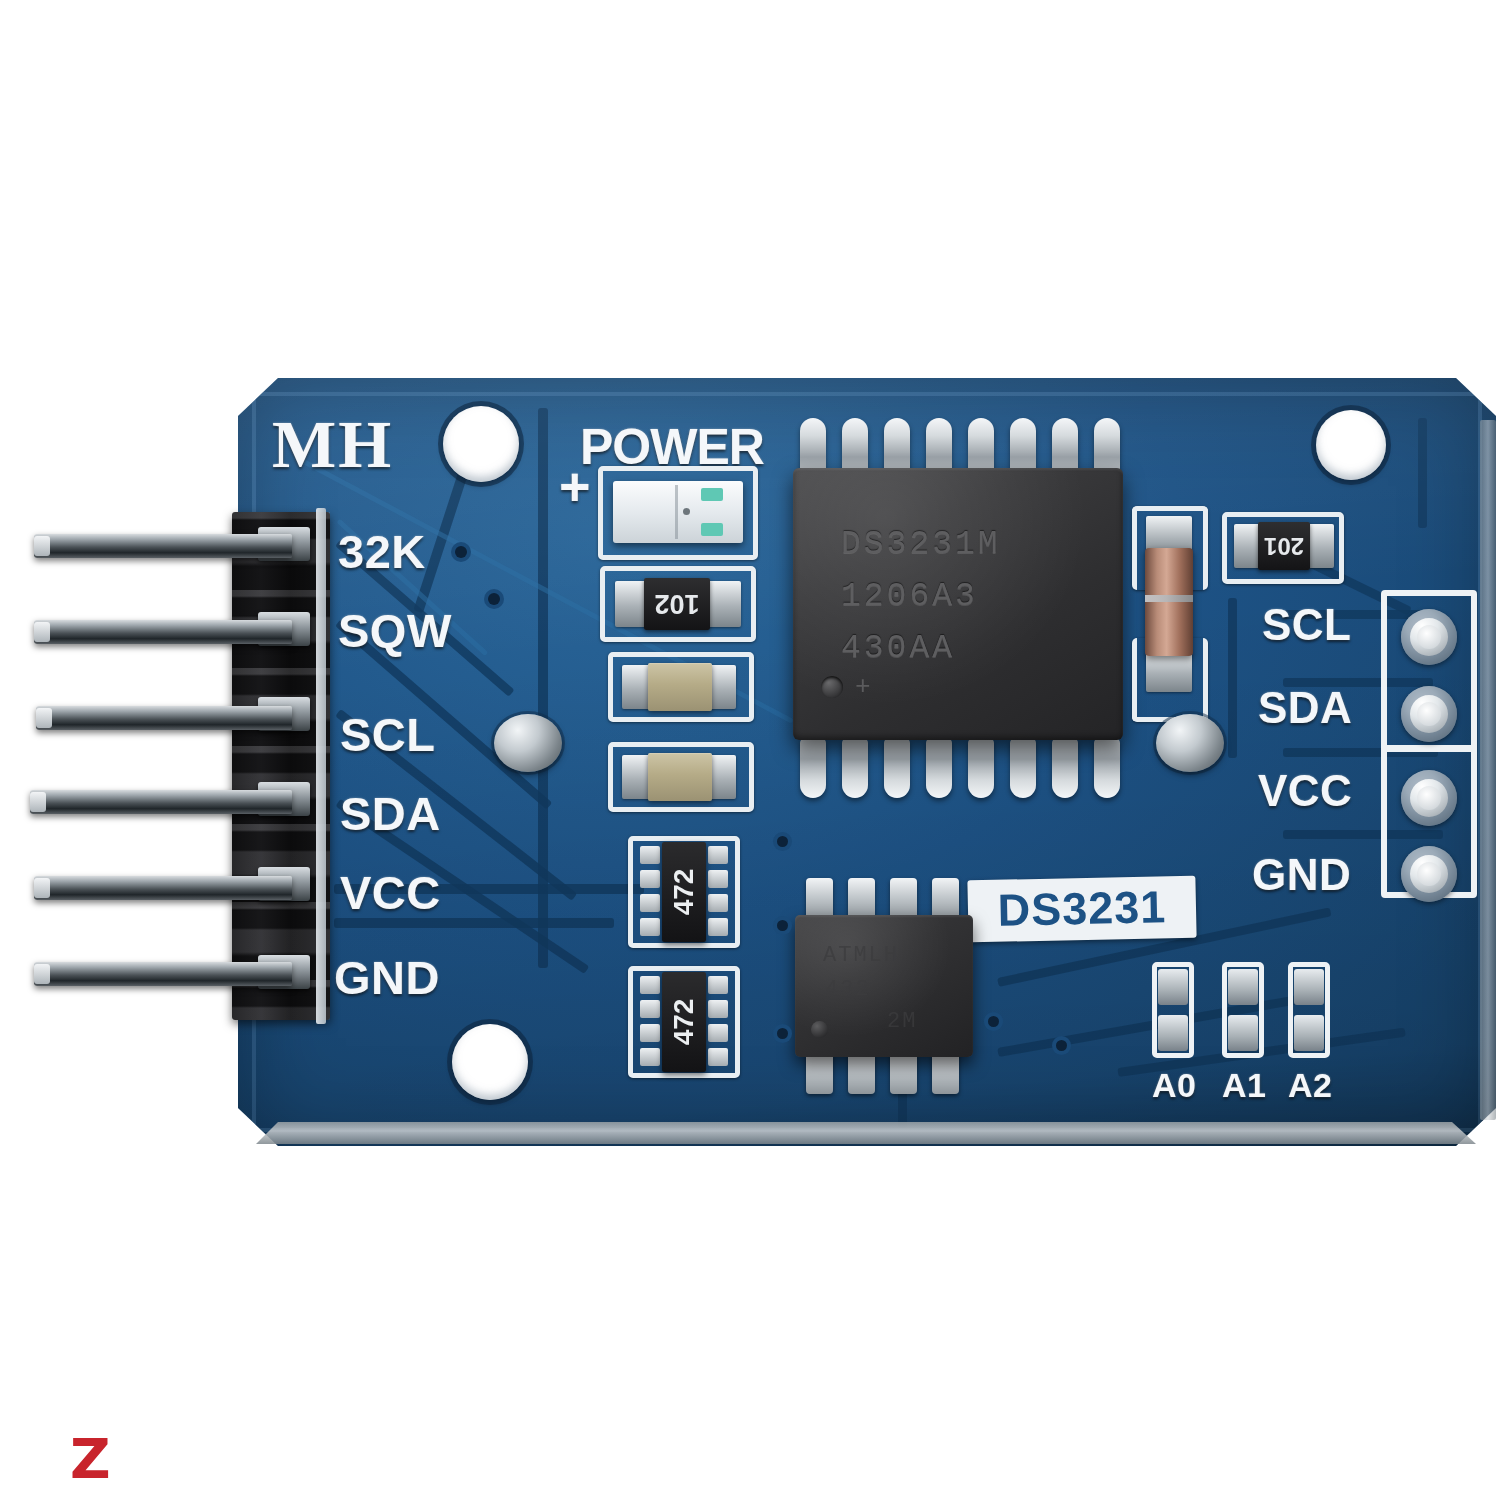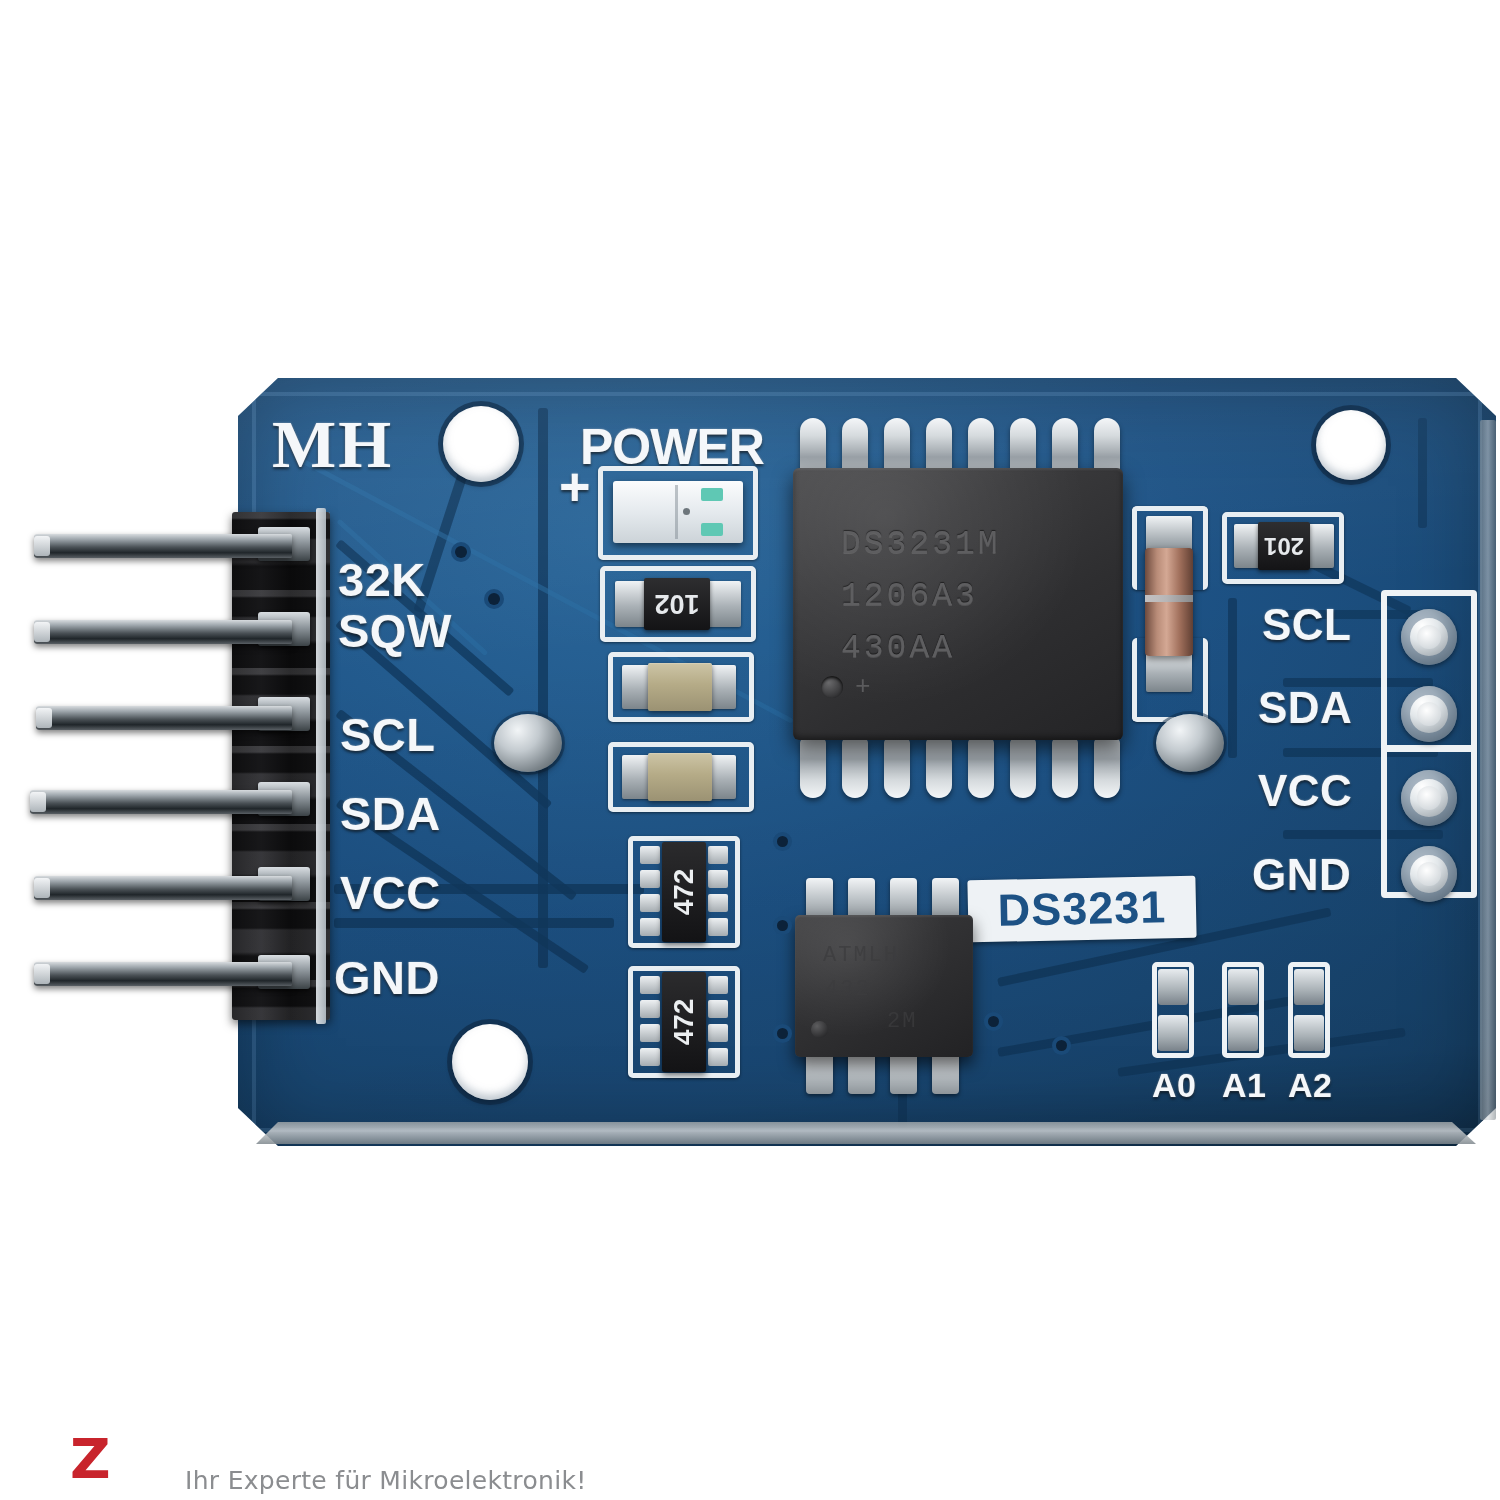--- a/index.html
+++ b/index.html
@@ -37,21 +37,21 @@
 
   
   .silk{
     position:absolute;color:#f4f7fa;font-weight:700;
     text-shadow:0 2px 3px rgba(0,0,0,.65), 0 0 2px rgba(255,255,255,.5);
     letter-spacing:.5px;user-select:none;white-space:nowrap;
   }
   #mh{left:272px;top:405px;font-family:"Liberation Serif",serif;font-size:68px;
       font-weight:700;letter-spacing:2px;}
   .pinlabel{font-size:47px;font-family:"Liberation Sans",sans-serif;font-weight:700;}
-  #lbl-32k{left:338px;top:552px;text-align:center;}
+  #lbl-32k{left:338px;top:524px;text-align:center;}
   #lbl-sqw{left:338px;top:603px;}
   #lbl-scl{left:340px;top:707px;}
   #lbl-sda{left:340px;top:786px;}
   #lbl-vcc{left:340px;top:865px;}
   #lbl-gnd{left:334px;top:950px;}
 
   .rpinlabel{font-size:44px;font-weight:700;}
   #rlbl-scl{left:1262px;top:600px;}
   #rlbl-sda{left:1258px;top:683px;}
   #rlbl-vcc{left:1258px;top:766px;}
@@ -482,14 +482,13 @@
 <div class="smallvia" style="left:455px;top:546px;width:12px;height:12px;"></div>
 <div class="smallvia" style="left:488px;top:593px;width:12px;height:12px;"></div>
 <div class="smallvia" style="left:777px;top:836px;width:11px;height:11px;"></div>
 <div class="smallvia" style="left:777px;top:920px;width:11px;height:11px;"></div>
 <div class="smallvia" style="left:777px;top:1028px;width:11px;height:11px;"></div>
 <div class="smallvia" style="left:988px;top:1016px;width:11px;height:11px;"></div>
 <div class="smallvia" style="left:1056px;top:1040px;width:11px;height:11px;"></div>
 
 <div id="logo">
   <div id="logo-z">Z</div>
-  <div id="logo-sub">Ihr Experte für Mikroelektronik!</div>
 </div>
 
 </body></html>

